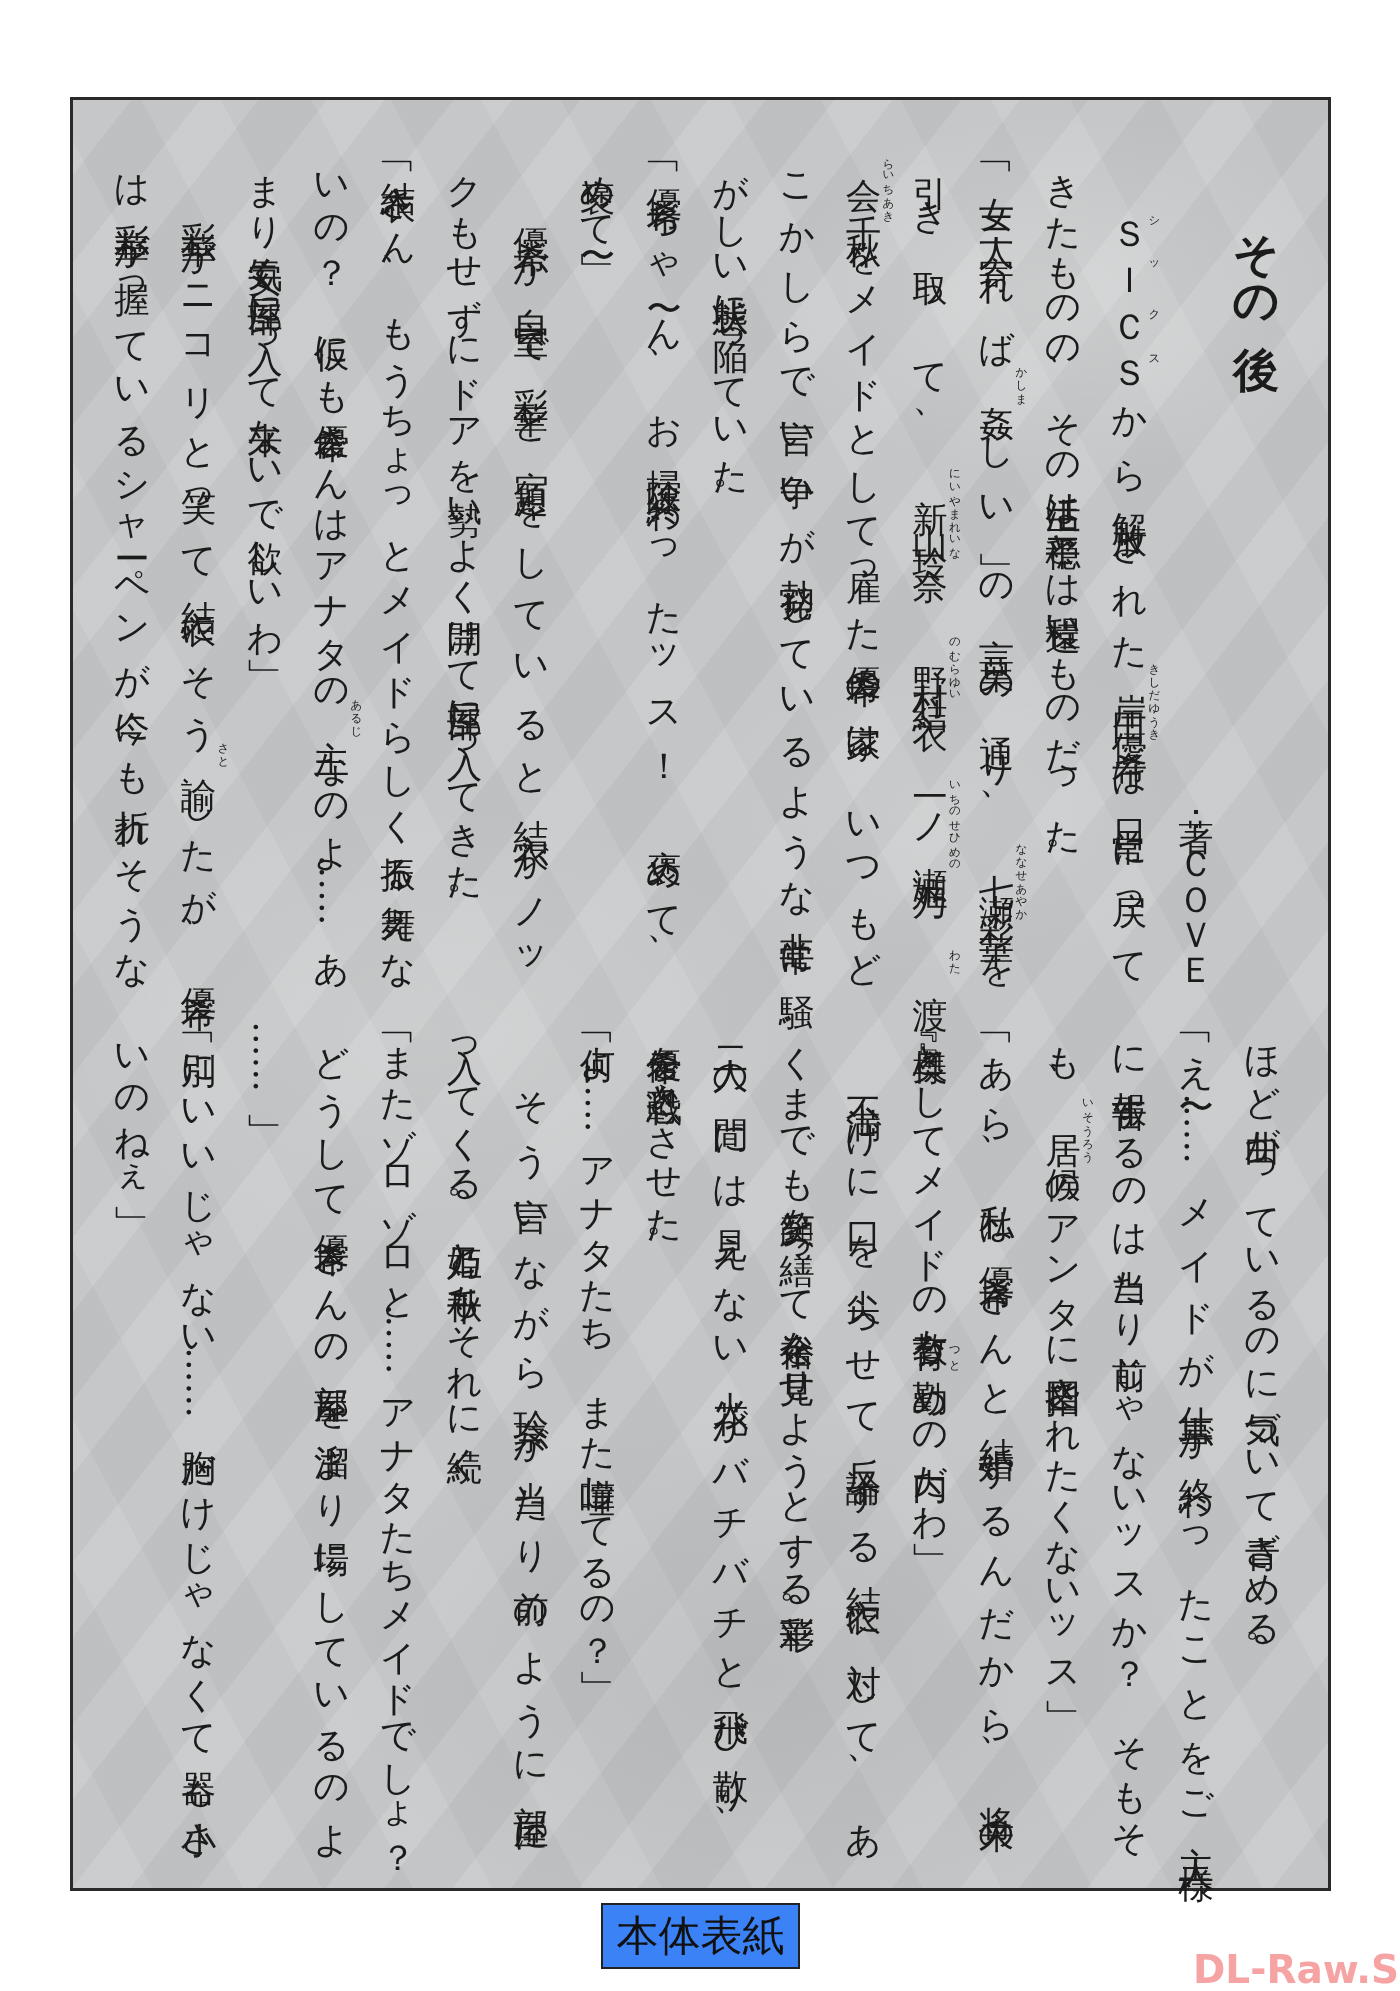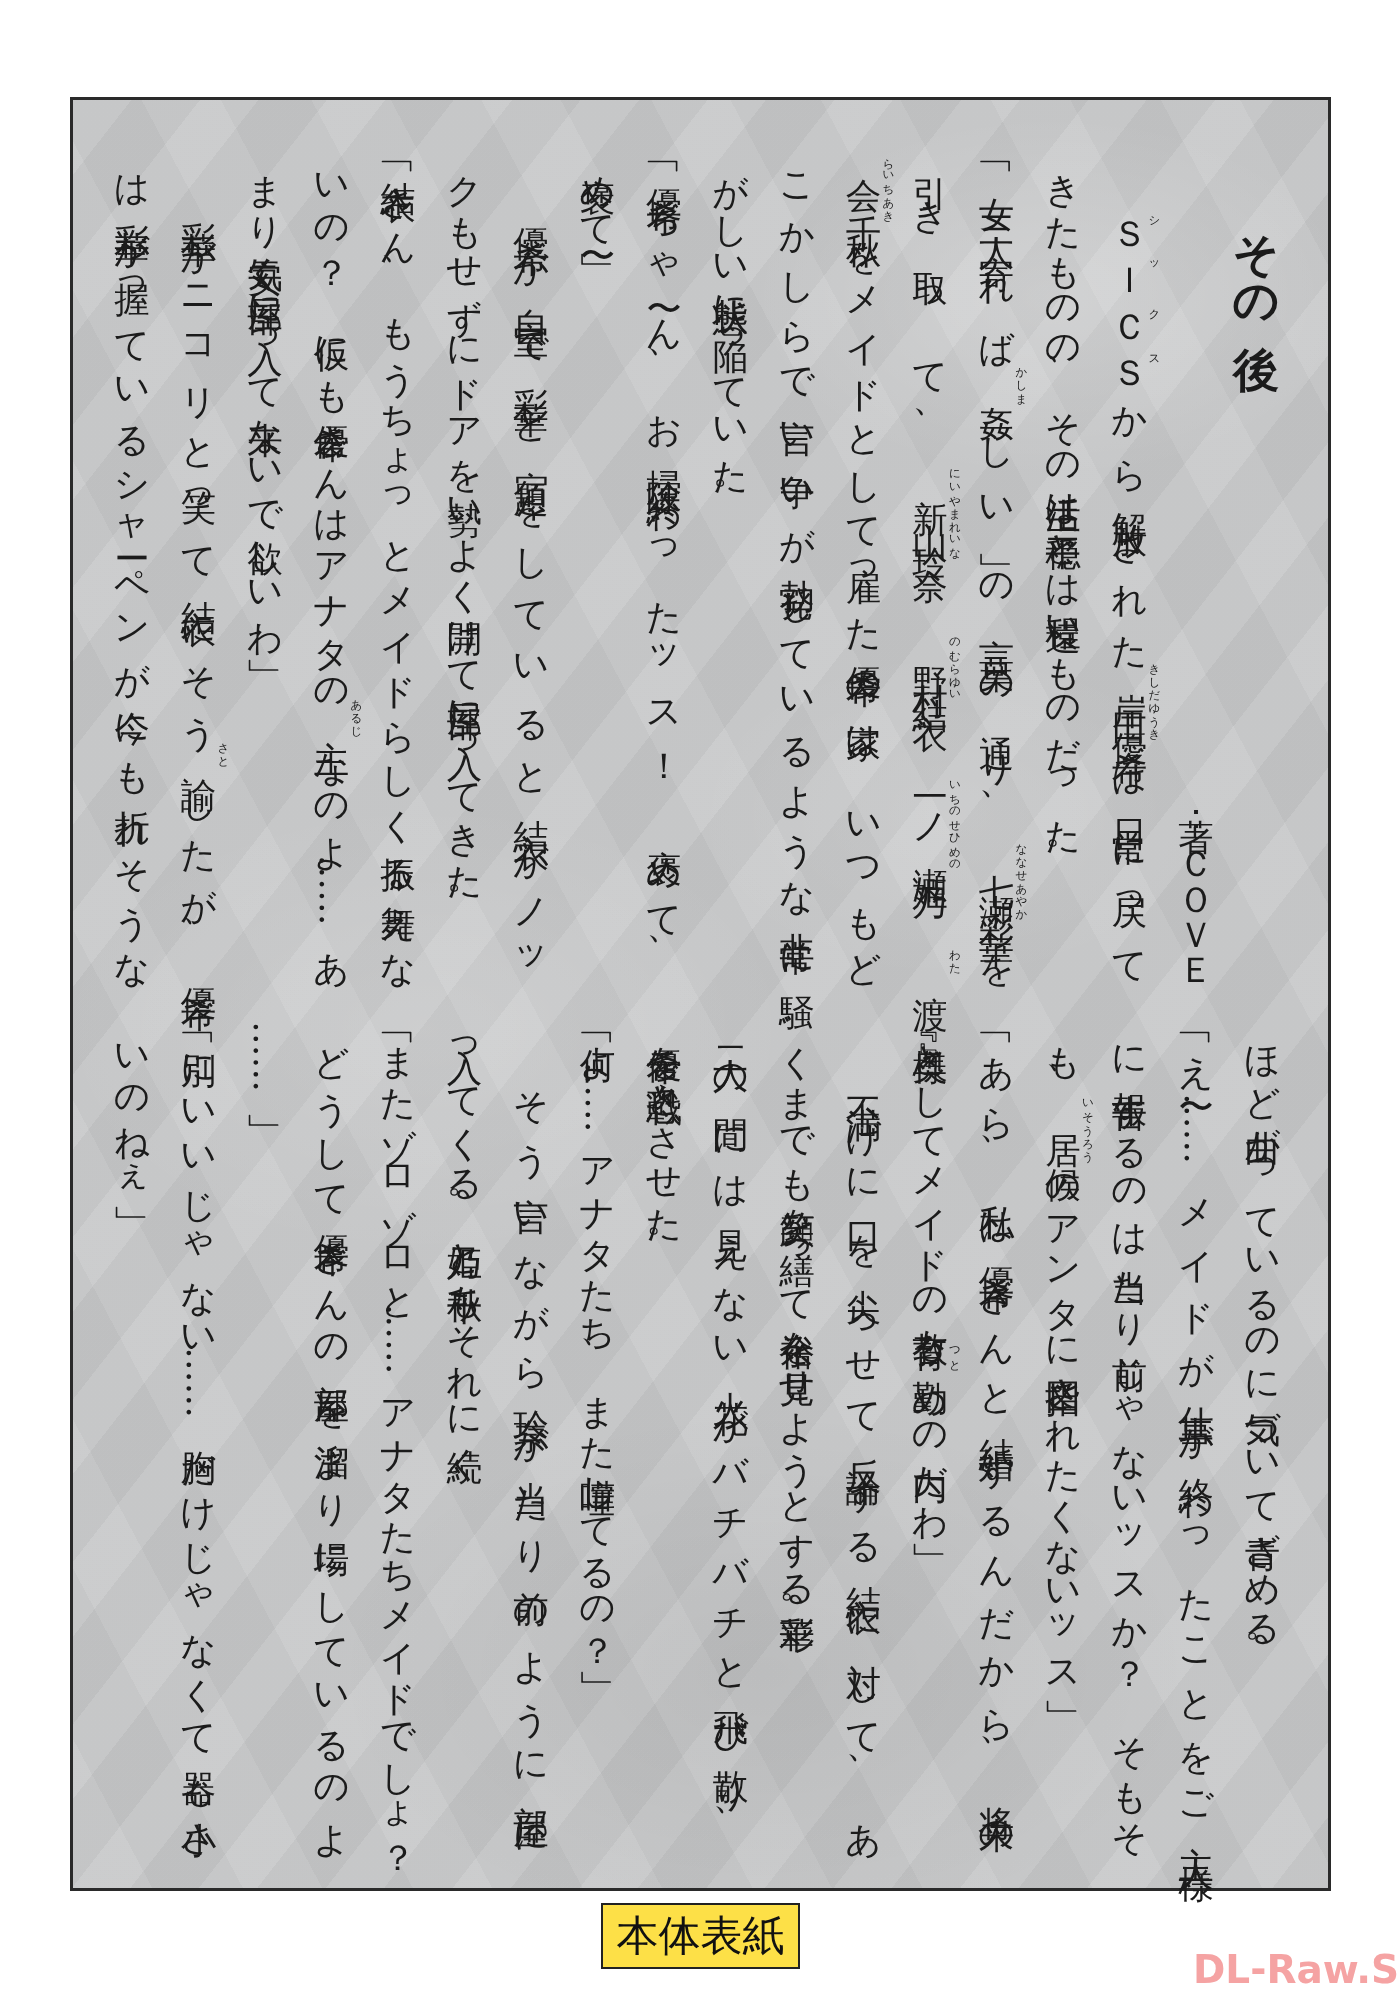--- a/index.html
+++ b/index.html
@@ -47,21 +47,21 @@
       font-size:46px;font-weight:bold;
       padding-top:52px;box-sizing:border-box;
       position:relative;right:6px;
       letter-spacing:1px;
     }
     .col.author{text-align:end;}
     ruby{ruby-position:over;}
     rt{font-size:11.5px;line-height:1;}
     .label-box{
       position:absolute;left:601px;top:1903px;width:199px;height:66px;
-      box-sizing:border-box;border:2.5px solid #222;background:#fde047;
+      box-sizing:border-box;border:2.5px solid #222;background:#3b82f6;
       display:flex;align-items:center;justify-content:center;
       font-family:"DejaVu Sans", sans-serif;font-size:42px;color:#111;
       line-height:1;
     }
     .watermark{
       position:absolute;left:1193px;top:1950px;
       font-family:"DejaVu Sans", sans-serif;font-weight:bold;font-size:39px;
       color:var(--watermark);line-height:1;white-space:nowrap;
     }
   </style>

